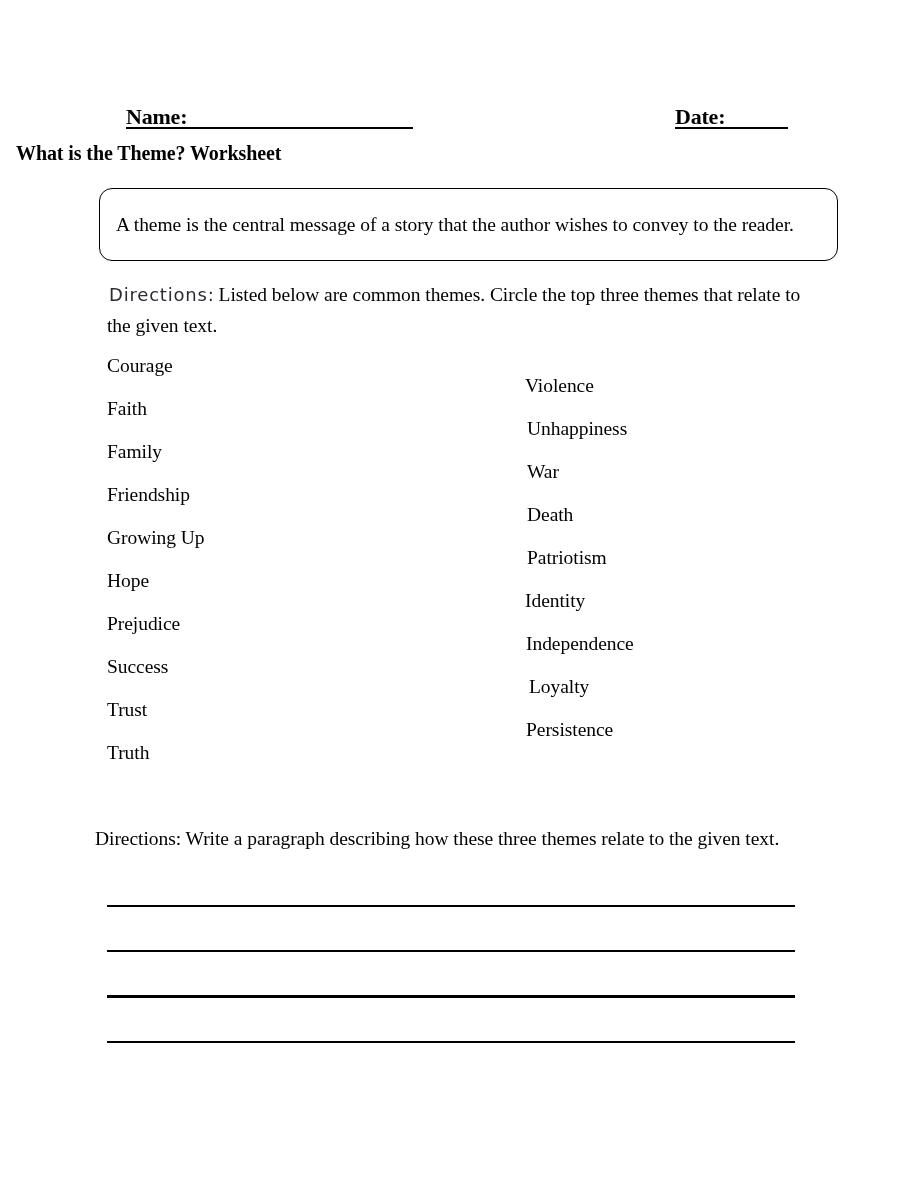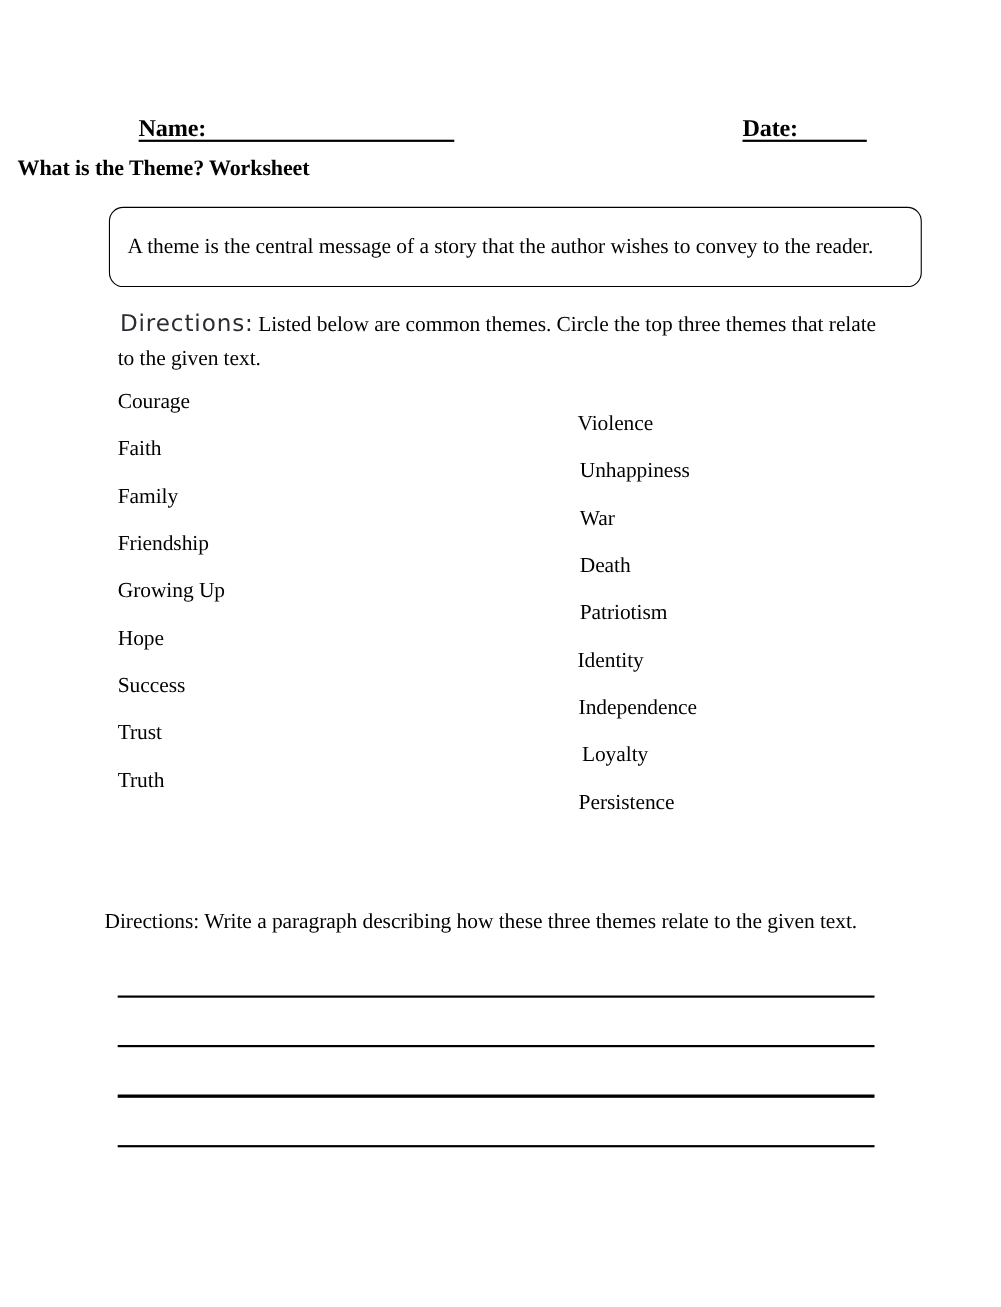--- a/index.html
+++ b/index.html
@@ -97,21 +97,21 @@
     top: 279px;
     width: 700px;
     font-size: 19.5px;
     line-height: 31px;
     letter-spacing: -0.05px;
     text-indent: 0;
   }
 
   .directions-kw {
     font-family: "DejaVu Sans", "Liberation Sans", sans-serif;
-    font-size: 21px;
+    font-size: 18px;
     letter-spacing: 0.8px;
     color: #2b2b33;
     padding-left: 2px;
   }
 
   .directions-body-top {
     padding-left: 4px;
   }
 
   
@@ -197,20 +197,21 @@
 
   <div class="themes">
 
     <div class="theme-col col-left">
       <div class="theme-item">Courage</div>
       <div class="theme-item">Faith</div>
       <div class="theme-item">Family</div>
       <div class="theme-item">Friendship</div>
       <div class="theme-item">Growing Up</div>
       <div class="theme-item">Hope</div>
+      <div class="theme-item">Prejudice</div>
       <div class="theme-item">Success</div>
       <div class="theme-item">Trust</div>
       <div class="theme-item">Truth</div>
     </div>
 
     <div class="theme-col col-right">
       <div class="theme-item">Violence</div>
       <div class="theme-item nudge-1">Unhappiness</div>
       <div class="theme-item nudge-1">War</div>
       <div class="theme-item nudge-1">Death</div>

